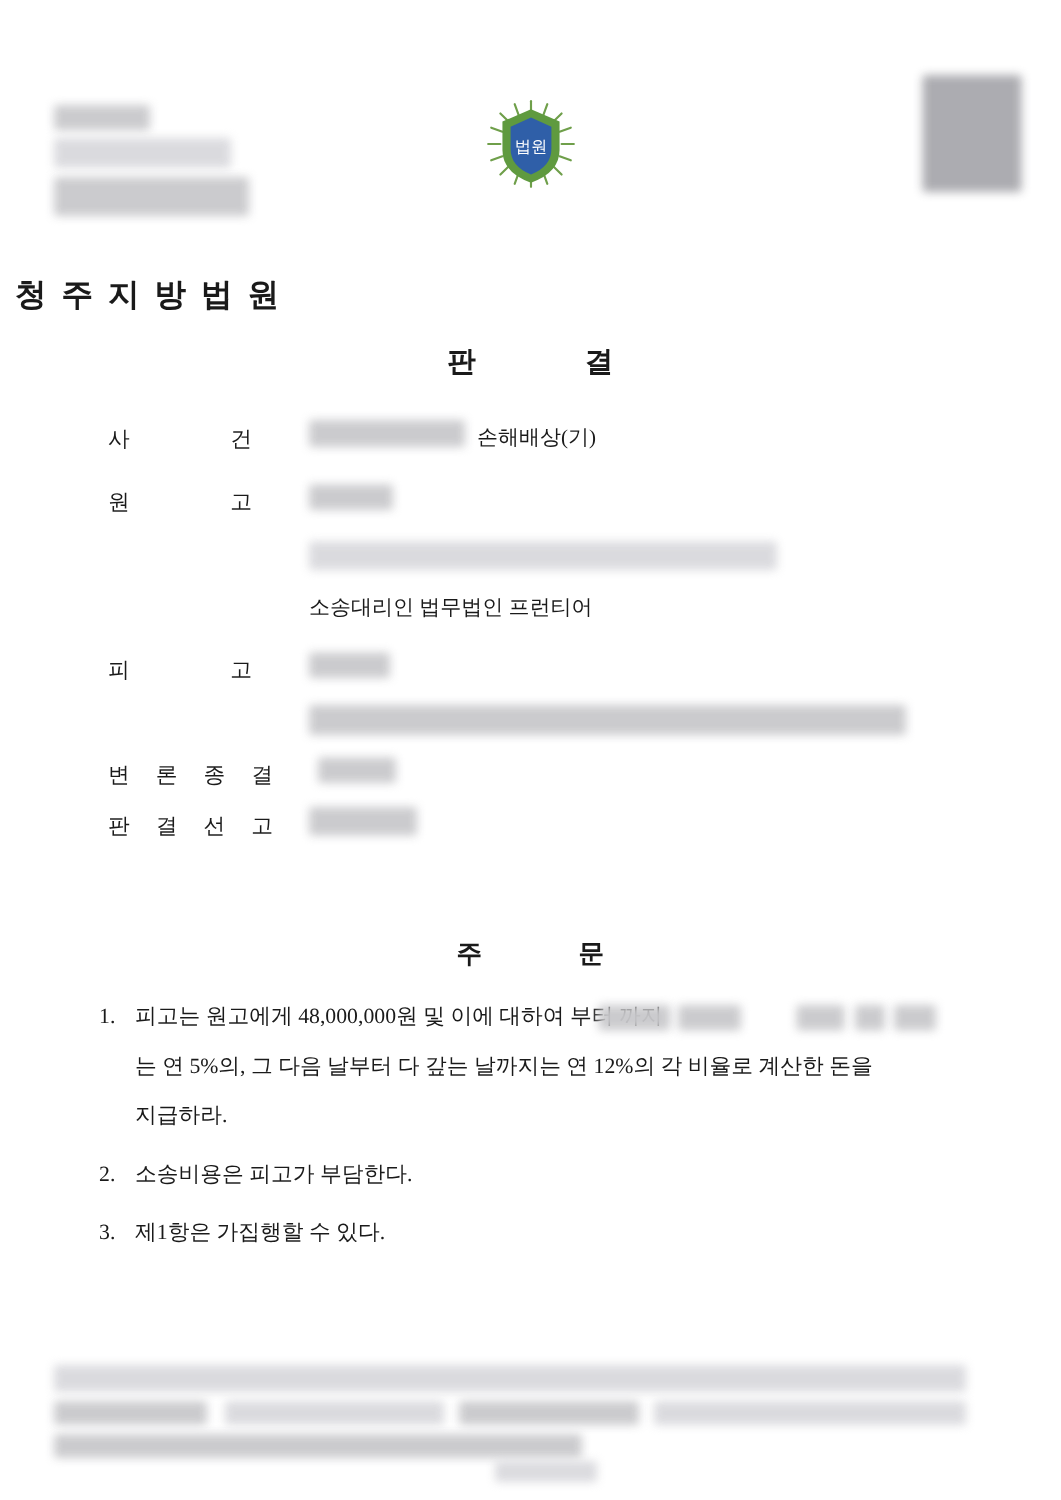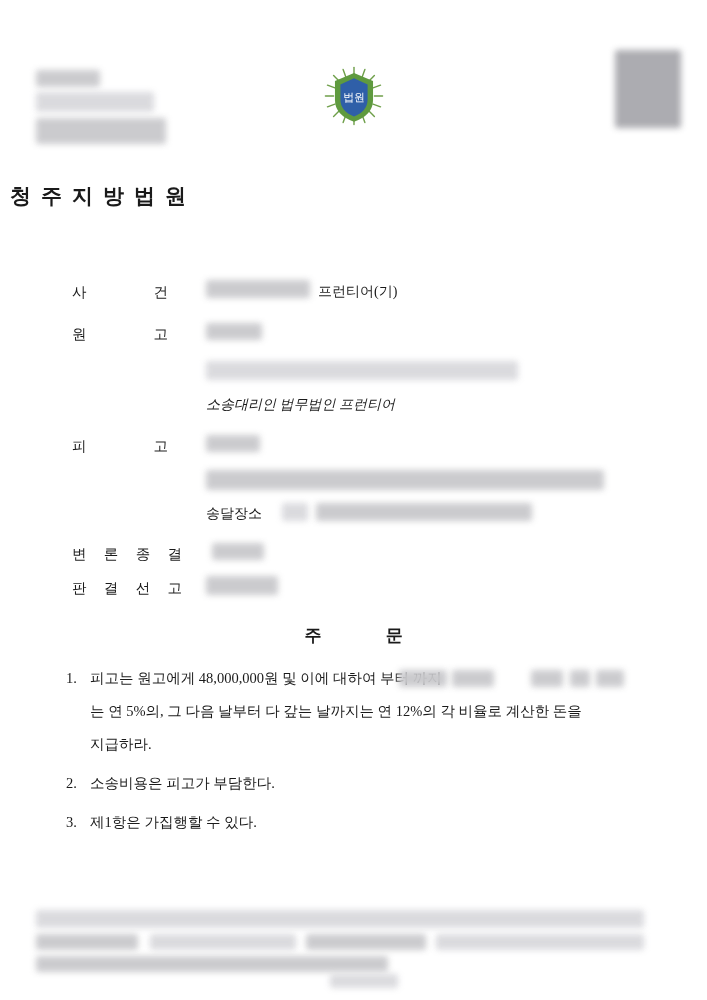--- a/index.html
+++ b/index.html
@@ -172,65 +172,61 @@
         <path d="M50 16 L78 28 L78 56 Q78 78 50 88 Q22 78 22 56 L22 28 Z" fill="#5f9a3f"></path>
 
         <path d="M50 24 L70 33 L70 55 Q70 72 50 80 Q30 72 30 55 L30 33 Z" fill="#2f5fa8"></path>
         <text x="50" y="58" text-anchor="middle" font-size="16" fill="#ffffff" font-family="'Liberation Serif', serif">법원</text>
       </g>
     </svg>
   </div>
 
   <div class="court-name">청주지방법원</div>
 
+  <div class="doc-type">판 결</div>
 
   <div class="meta">
 
     <div class="meta-row" style="height:42px;">
       <div class="meta-label" style="width:96px;">
         <span>사</span>
         <span>건</span>
       </div>
       <div class="redact" style="left:206px; top:-3px; width:104px; height:18px;"></div>
-      <div class="meta-value" style="left:318px;">프런티어(기)</div>
+      <div class="meta-value" style="left:318px;">손해배상(기)</div>
     </div>
 
     <div class="meta-row" style="height:40px;">
       <div class="meta-label" style="width:96px;">
         <span>원</span>
         <span>고</span>
       </div>
       <div class="redact" style="left:206px; top:-2px; width:56px; height:17px;"></div>
     </div>
 
     <div class="meta-row" style="height:32px;">
       <div class="redact light" style="left:206px; top:-4px; width:312px; height:19px;"></div>
     </div>
 
-    <div class="meta-row" style="height:40px;font-style:italic;">
+    <div class="meta-row" style="height:40px;">
       <div class="meta-sub" style="top:-1px;">소송대리인 법무법인 프런티어</div>
     </div>
 
     <div class="meta-row" style="height:38px;">
       <div class="meta-label" style="width:96px;">
         <span>피</span>
         <span>고</span>
       </div>
       <div class="redact" style="left:206px; top:-2px; width:54px; height:17px;"></div>
     </div>
 
     <div class="meta-row" style="height:32px;">
       <div class="redact" style="left:206px; top:-5px; width:398px; height:20px;"></div>
     </div>
 
-    <div class="meta-row" style="height:38px;">
-      <div class="meta-sub" style="top:-2px;">송달장소</div>
-      <div class="redact light" style="left:282px; top:-4px; width:26px; height:18px;"></div>
-      <div class="redact" style="left:316px; top:-4px; width:216px; height:18px;"></div>
-    </div>
 
     <div class="meta-row" style="height:34px;">
       <div class="meta-label" style="width:110px;">
         <span>변</span>
         <span>론</span>
         <span>종</span>
         <span>결</span>
       </div>
       <div class="redact" style="left:212px; top:-2px; width:52px; height:17px;"></div>
     </div>

